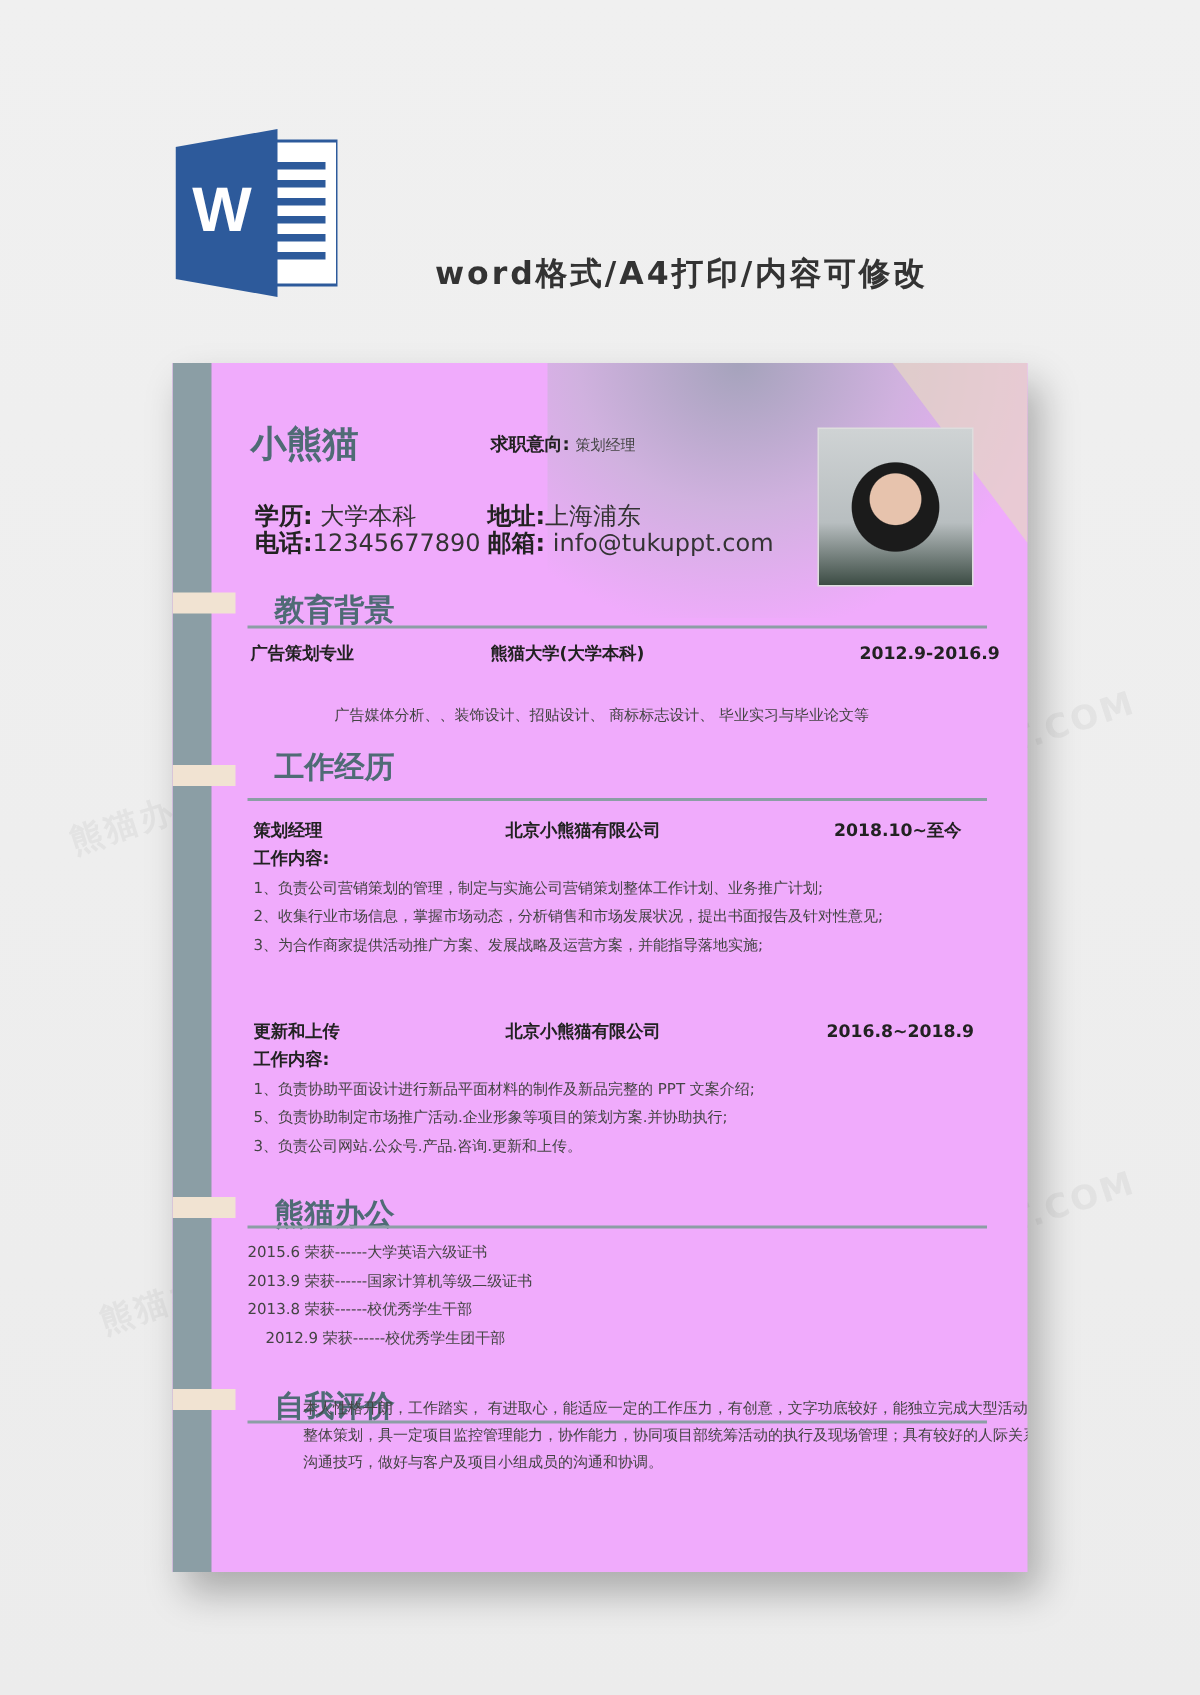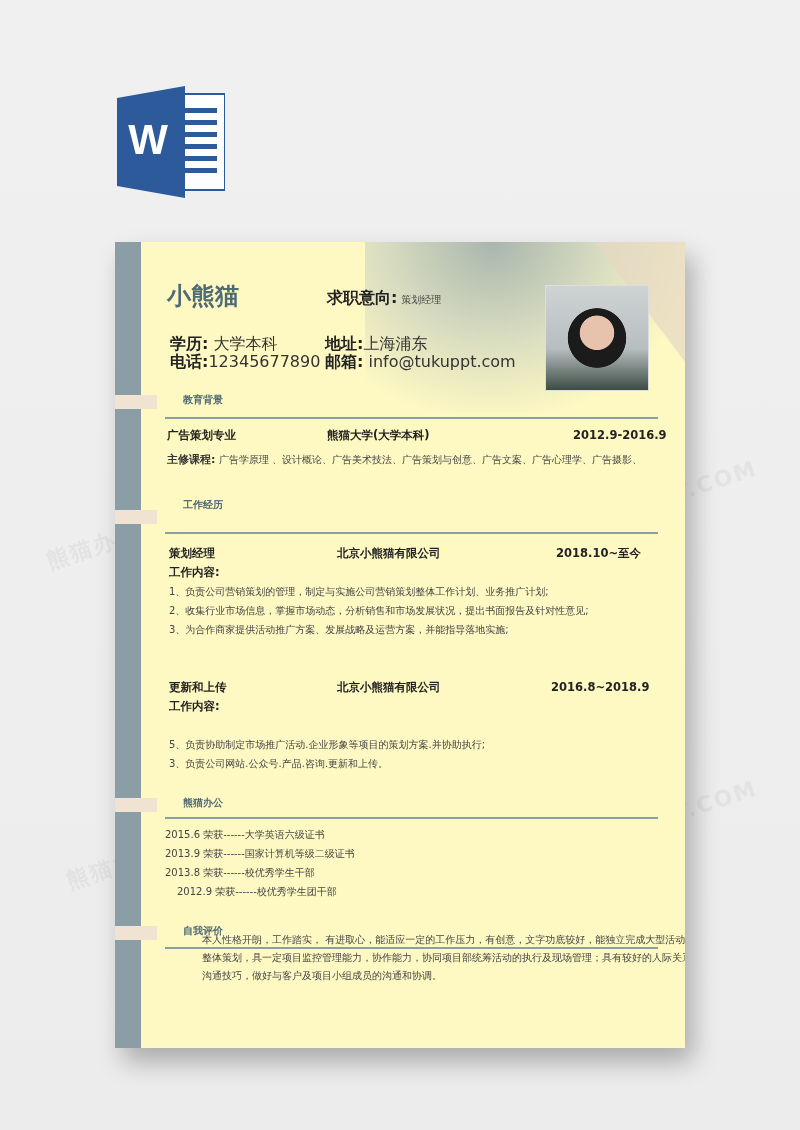--- a/index.html
+++ b/index.html
@@ -20,47 +20,47 @@
     white-space: nowrap;
   }
   .banner-sub {
     position: absolute; left: 290px; top: 168px;
     font-size: 21px; font-weight: bold; color: #333; letter-spacing: 2px;
     white-space: nowrap;
   }
   
   .page {
     position: absolute; left: 115px; top: 242px; width: 570px; height: 806px;
-    background: #fef9c3; overflow: hidden;
+    background: #f0abfc; overflow: hidden;
     box-shadow: 8px 14px 24px rgba(0,0,0,0.28);
   }
   .left-bar { position: absolute; left: 0; top: 0; width: 26px; height: 100%; background: #8b9ea5; }
   .corner-grad {
     position: absolute; right: 0; top: 0; width: 320px; height: 170px;
     background: radial-gradient(ellipse at 40% 0%, rgba(140,160,166,0.75) 0%, rgba(170,185,188,0.45) 40%, rgba(255,255,255,0) 75%);
   }
   .corner-beige {
     position: absolute; right: 0; top: 0; width: 0; height: 0;
     border-top: 120px solid rgba(230,215,195,0.7);
     border-left: 90px solid transparent;
   }
   .tab-marker { position: absolute; left: 0; width: 42px; height: 14px; background: #f1e3d2; }
   .name { position: absolute; left: 52px; top: 38px; font-size: 24px; font-weight: bold; color: #4f6b75; }
   .field { position: absolute; font-size: 16px; color: #333; white-space: nowrap; }
   .field b { font-weight: bold; color: #222; }
   .intent { position: absolute; left: 212px; top: 46px; font-size: 12px; white-space: nowrap; }
-  .intent b { font-weight: bold; font-size: 16px; color: #222; }
+  .intent b { font-weight: bold; font-size: 12px; color: #222; }
   .photo {
     position: absolute; left: 430px; top: 43px; width: 104px; height: 106px;
     background: radial-gradient(circle at 50% 45%, #e7c3ad 0 22%, transparent 23%),
                 radial-gradient(ellipse at 50% 50%, #1b1b1b 0 40%, transparent 41%),
                 linear-gradient(180deg, #cfd3d4 0%, #b8bec0 60%, #3c4c44 100%);
     border: 1px solid #ddd;
   }
-  .section-title { position: absolute; left: 52px; font-size: 10px; font-weight: bold; color: #4f6b75; padding-left: 16px; }
+  .section-title { position: absolute; left: 52px; font-size: 20px; font-weight: bold; color: #4f6b75; padding-left: 16px; }
   .rule { position: absolute; left: 50px; width: 493px; height: 2px; background: #8b9ea5; }
   .row { position: absolute; font-size: 11px; white-space: nowrap; color: #333; }
   .row.bold { font-weight: bold; color: #222; font-size: 11.5px; }
   .small { font-size: 10px; color: #444; }
   .para { position: absolute; left: 50px; width: 500px; font-size: 10px; color: #444; line-height: 18px; }
   .watermark {
     position: absolute; font-size: 22px; font-weight: bold; color: rgba(180,180,180,0.18);
     transform: rotate(-18deg); white-space: nowrap; pointer-events: none; letter-spacing: 2px;
   }
 </style>
@@ -74,20 +74,21 @@
       <rect x="66" y="22" width="34" height="5"></rect>
       <rect x="66" y="34" width="34" height="5"></rect>
       <rect x="66" y="46" width="34" height="5"></rect>
       <rect x="66" y="58" width="34" height="5"></rect>
       <rect x="66" y="70" width="34" height="5"></rect>
       <rect x="66" y="82" width="34" height="5"></rect>
     </g>
     <polygon points="0,12 68,0 68,112 0,100" fill="#2d5a9b"></polygon>
     <text x="31" y="68" font-family="Liberation Sans, sans-serif" font-weight="bold" font-size="42" fill="#ffffff" text-anchor="middle">W</text>
   </svg>
+  <div class="banner-sub">word格式/A4打印/内容可修改</div>
 </div>
 
 <div class="watermark" style="left:40px; top:500px;">熊猫办公 TUKUPPT.COM</div>
 <div class="watermark" style="left:460px; top:500px;">熊猫办公 TUKUPPT.COM</div>
 <div class="watermark" style="left:60px; top:820px;">熊猫办公 TUKUPPT.COM</div>
 <div class="watermark" style="left:460px; top:820px;">熊猫办公 TUKUPPT.COM</div>
 
 <div class="page">
   <div class="corner-grad"></div>
   <div class="corner-beige"></div>
@@ -113,41 +114,39 @@
     <span>info@tukuppt.com</span>
   </div>
   <div class="photo"></div>
 
   <div class="tab-marker" style="top:153px;"></div>
   <div class="section-title" style="top:151px;">教育背景</div>
   <div class="rule" style="top:175px;"></div>
   <div class="row bold" style="left:52px; top:186px;">广告策划专业</div>
   <div class="row bold" style="left:212px; top:186px;">熊猫大学(大学本科)</div>
   <div class="row bold" style="left:458px; top:186px;">2012.9-2016.9</div>
-  <div class="row" style="left:52px; top:210px;">
-    <b>主修课程:</b>
-    <span class="small">广告学原理 、设计概论、广告美术技法、广告策划与创意、广告文案、广告心理学、广告摄影、</span>
-  </div>
+  <div class="row small" style="left:108px; top:228px;">广告媒体分析、、装饰设计、招贴设计、 商标标志设计、 毕业实习与毕业论文等</div>
 
   <div class="tab-marker" style="top:268px;"></div>
   <div class="section-title" style="top:256px;">工作经历</div>
   <div class="rule" style="top:290px;"></div>
 
   <div class="row bold" style="left:54px; top:304px;">策划经理</div>
   <div class="row bold" style="left:222px; top:304px;">北京小熊猫有限公司</div>
   <div class="row bold" style="left:441px; top:304px;">2018.10~至今</div>
   <div class="row bold" style="left:54px; top:323px;">工作内容:</div>
   <div class="row small" style="left:54px; top:343px;">1、负责公司营销策划的管理，制定与实施公司营销策划整体工作计划、业务推广计划;</div>
   <div class="row small" style="left:54px; top:362px;">2、收集行业市场信息，掌握市场动态，分析销售和市场发展状况，提出书面报告及针对性意见;</div>
   <div class="row small" style="left:54px; top:381px;">3、为合作商家提供活动推广方案、发展战略及运营方案，并能指导落地实施;</div>
 
   <div class="row bold" style="left:54px; top:438px;">更新和上传</div>
   <div class="row bold" style="left:222px; top:438px;">北京小熊猫有限公司</div>
   <div class="row bold" style="left:436px; top:438px;">2016.8~2018.9</div>
   <div class="row bold" style="left:54px; top:457px;">工作内容:</div>
+  <div class="row small" style="left:54px; top:477px;">1、负责协助平面设计进行新品平面材料的制作及新品完整的 PPT 文案介绍;</div>
   <div class="row small" style="left:54px; top:496px;">5、负责协助制定市场推广活动.企业形象等项目的策划方案.并协助执行;</div>
   <div class="row small" style="left:54px; top:515px;">3、负责公司网站.公众号.产品.咨询.更新和上传。</div>
 
   <div class="tab-marker" style="top:556px;"></div>
   <div class="section-title" style="top:554px;">熊猫办公</div>
   <div class="rule" style="top:575px;"></div>
   <div class="row small" style="left:50px; top:586px;">2015.6 荣获------大学英语六级证书</div>
   <div class="row small" style="left:50px; top:605px;">2013.9 荣获------国家计算机等级二级证书</div>
   <div class="row small" style="left:50px; top:624px;">2013.8 荣获------校优秀学生干部</div>
   <div class="row small" style="left:50px; top:643px;margin-left:12px;">2012.9 荣获------校优秀学生团干部</div>

